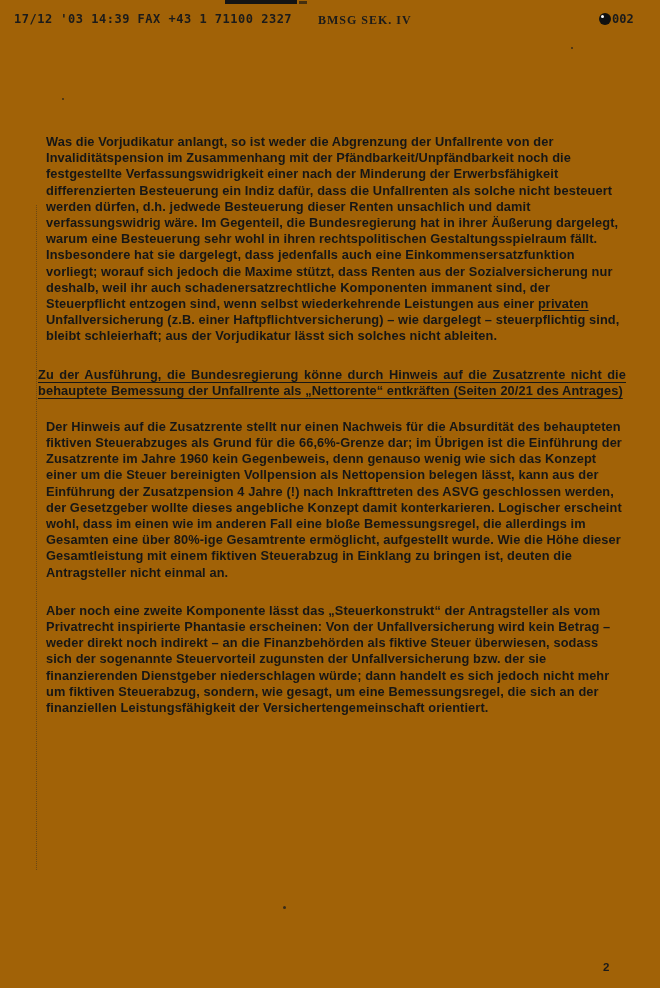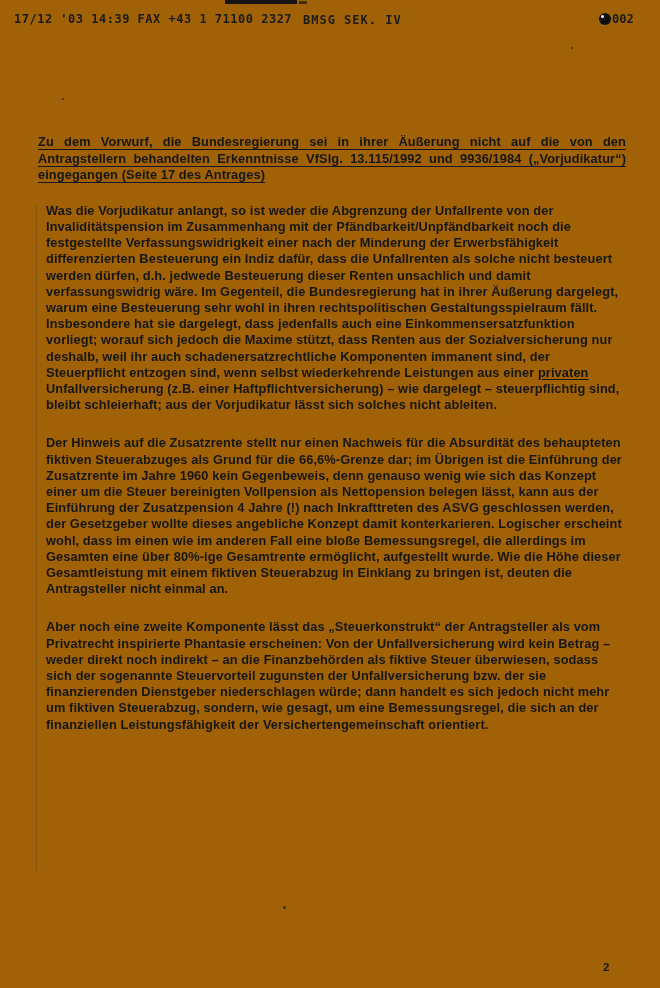--- a/index.html
+++ b/index.html
@@ -25,21 +25,21 @@
     left: 0;
     width: 100%;
     height: 20px;
     font-family: "DejaVu Sans Mono", monospace;
     font-weight: 700;
     font-size: 12px;
     color: #1b1b1b;
     white-space: nowrap;
   }
   .fax-timestamp { position: absolute; left: 14px; top: 0; letter-spacing: 0.5px; }
-  .fax-sender    { position: absolute; left: 303px; top: 1px; letter-spacing: 1px; }
+  .fax-sender    { position: absolute; left: 318px; top: 1px; letter-spacing: 1px; font-family: Liberation Serif, serif; }
   .fax-pagegroup { position: absolute; left: 599px; top: 0; display: flex; align-items: center; justify-content: flex-end; }
   .stamp-icon {
     position: relative;
     display: inline-block;
     width: 12px; height: 12px;
     background: #111;
     border-radius: 50%;
     margin-right: 1px;
   }
   .stamp-icon::after {
@@ -135,24 +135,24 @@
 
   <div class="smudge-top"></div>
   <div class="smudge-tail"></div>
   <div class="fold-line"></div>
   <div class="speck s1"></div>
   <div class="speck s2"></div>
   <div class="speck s3"></div>
 
   <div class="content">
 
-    <h2>Zu dem Vorwurf, die Bundesregierung sei in ihrer Äußerung nicht auf die von den Antragstellern behandelten Erkenntnisse VfSlg. 13.115/1992 und 9936/1984 („Vorjudikatur“) eingegangen (Seite 17 des Antrages)</h2>
 
     <p><span>Was die Vorjudikatur anlangt, so ist weder die Abgrenzung der Unfallrente von der Invaliditätspension im Zusammenhang mit der Pfändbarkeit/Unpfändbarkeit noch die festgestellte Verfassungswidrigkeit einer nach der Minderung der Erwerbsfähigkeit differenzierten Besteuerung ein Indiz dafür, dass die Unfallrenten als solche nicht besteuert werden dürfen, d.h. jedwede Besteuerung dieser Renten unsachlich und damit verfassungswidrig wäre. Im Gegenteil, die Bundesregierung hat in ihrer Äußerung dargelegt, warum eine Besteuerung sehr wohl in ihren rechtspolitischen Gestaltungsspielraum fällt. Insbesondere hat sie dargelegt, dass jedenfalls auch eine Einkommensersatzfunktion vorliegt; worauf sich jedoch die Maxime stützt, dass Renten aus der Sozialversicherung nur deshalb, weil ihr auch schadenersatzrechtliche Komponenten immanent sind, der Steuerpflicht entzogen sind, wenn selbst wiederkehrende Leistungen aus einer </span><span class="u">privaten</span><span> Unfallversicherung (z.B. einer Haftpflichtversicherung) – wie dargelegt – steuerpflichtig sind, bleibt schleierhaft; aus der Vorjudikatur lässt sich solches nicht ableiten.</span></p>
 
+    <h2>Zu der Ausführung, die Bundesregierung könne durch Hinweis auf die Zusatzrente nicht die behauptete Bemessung der Unfallrente als „Nettorente“ entkräften (Seiten 20/21 des Antrages)</h2>
 
     <p>Der Hinweis auf die Zusatzrente stellt nur einen Nachweis für die Absurdität des behaupteten fiktiven Steuerabzuges als Grund für die 66,6%-Grenze dar; im Übrigen ist die Einführung der Zusatzrente im Jahre 1960 kein Gegenbeweis, denn genauso wenig wie sich das Konzept einer um die Steuer bereinigten Vollpension als Nettopension belegen lässt, kann aus der Einführung der Zusatzpension 4 Jahre (!) nach Inkrafttreten des ASVG geschlossen werden, der Gesetzgeber wollte dieses angebliche Konzept damit konterkarieren. Logischer erscheint wohl, dass im einen wie im anderen Fall eine bloße Bemessungsregel, die allerdings im Gesamten eine über 80%-ige Gesamtrente ermöglicht, aufgestellt wurde. Wie die Höhe dieser Gesamtleistung mit einem fiktiven Steuerabzug in Einklang zu bringen ist, deuten die Antragsteller nicht einmal an.</p>
 
     <p>Aber noch eine zweite Komponente lässt das „Steuerkonstrukt“ der Antragsteller als vom Privatrecht inspirierte Phantasie erscheinen: Von der Unfallversicherung wird kein Betrag – weder direkt noch indirekt – an die Finanzbehörden als fiktive Steuer überwiesen, sodass sich der sogenannte Steuervorteil zugunsten der Unfallversicherung bzw. der sie finanzierenden Dienstgeber niederschlagen würde; dann handelt es sich jedoch nicht mehr um fiktiven Steuerabzug, sondern, wie gesagt, um eine Bemessungsregel, die sich an der finanziellen Leistungsfähigkeit der Versichertengemeinschaft orientiert.</p>
 
   </div>
 
   <div class="page-number">2</div>
 
 </div>

